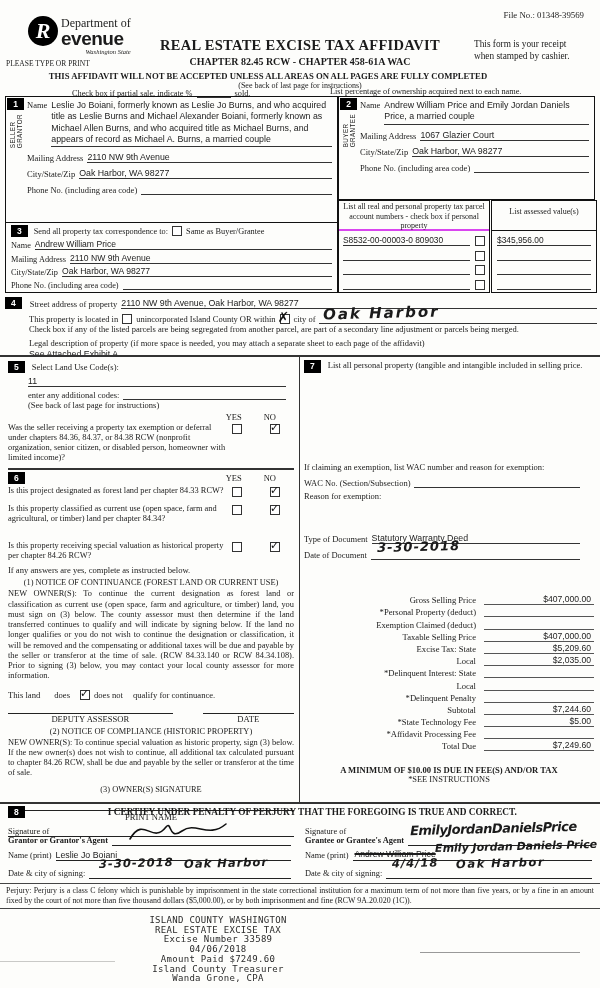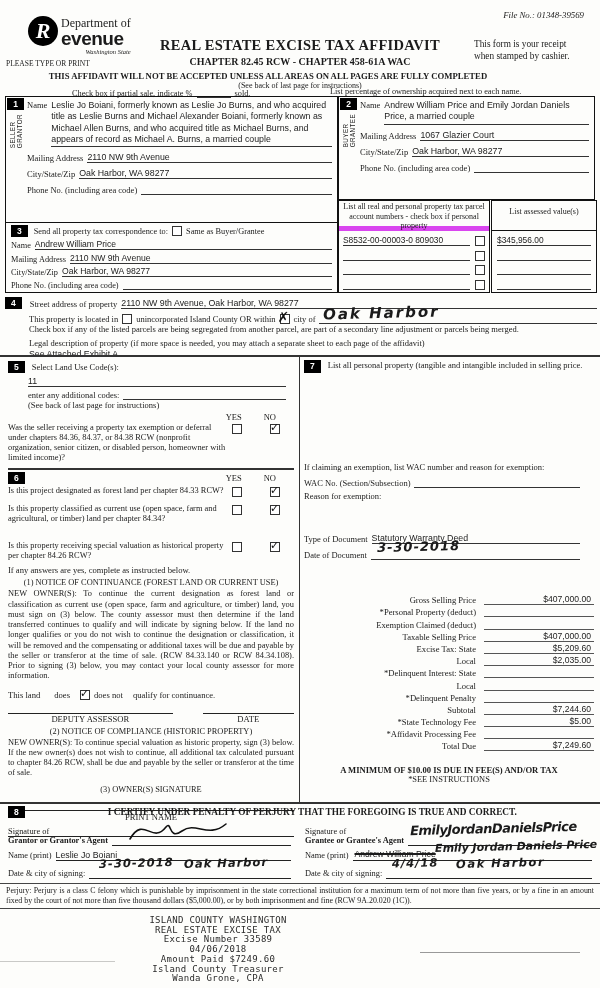--- a/index.html
+++ b/index.html
@@ -34,21 +34,21 @@
   .sigrow{display:flex;align-items:flex-end;}
   .siglab{font-size:8.4px;line-height:1.15;white-space:nowrap;padding-right:4px;}
   .sigline{flex:1;border-bottom:1px solid #222;position:relative;min-height:10px;}
   .strike{text-decoration:line-through;text-decoration-thickness:1.5px;}
 </style>
 </head>
 <body>
 
 <div id="page">
 
-  <div class="abs" style="top:10px;right:16px;font-size:8.8px;font-style:italic;">File No.: 01348-39569</div>
+  <div class="abs" style="top:10px;right:16px;font-size:8.8px;">File No.: 01348-39569</div>
 
   <div class="abs" style="left:28px;top:16px;display:flex;">
     <div style="width:30px;height:30px;background:#000;border-radius:50%;color:#fff;font:bold italic 22px 'Liberation Serif',serif;text-align:center;line-height:29px;">R</div>
     <div style="margin-left:3px;">
       <div style="font-size:12px;font-family:Liberation Serif, serif;">Department of</div>
       <div style="font:bold 19px 'Liberation Sans',sans-serif;margin-top:-3px;letter-spacing:-0.5px;">evenue</div>
       <div style="font-size:6.5px;font-style:italic;text-align:right;margin-top:-2px;">Washington State</div>
     </div>
   </div>
   <div class="abs" style="left:6px;top:59px;font-size:7.5px;">PLEASE TYPE OR PRINT</div>
@@ -144,21 +144,21 @@
       <span class="lab">City/State/Zip</span>
       <span class="fill typed" style="font-size:8.6px;">Oak Harbor, WA  98277</span>
     </div>
     <div class="frow lbl83" style="height:14px;">
       <span class="lab">Phone No. (including area code)</span>
       <span class="fill"></span>
     </div>
   </div>
 
   <div class="box abs" style="left:338px;top:200px;width:152px;height:93px;flex-direction:column;">
-    <div class="ctr" style="font-size:8px;line-height:1.2;border-bottom:5px solid #d946ef;padding:1px 3px;height:30px;box-sizing:border-box;">List all real and personal property tax parcel account numbers - check box if personal property</div>
+    <div class="ctr" style="font-size:8px;line-height:1.2;border-bottom:2px solid #d946ef;padding:1px 3px;height:30px;box-sizing:border-box;">List all real and personal property tax parcel account numbers - check box if personal property</div>
     <div style="flex:1;padding:2px 4px;display:flex;flex-direction:column;justify-content:space-between;">
       <div class="frow" style="height:13px;">
         <span class="fill typed" style="font-size:8.4px;">S8532-00-00003-0   809030</span>
         <span class="cb" style="margin-left:5px;"></span>
       </div>
       <div class="frow" style="height:13px;">
         <span class="fill typed" style="font-size:8.4px;"></span>
         <span class="cb" style="margin-left:5px;"></span>
       </div>
       <div class="frow" style="height:13px;">

